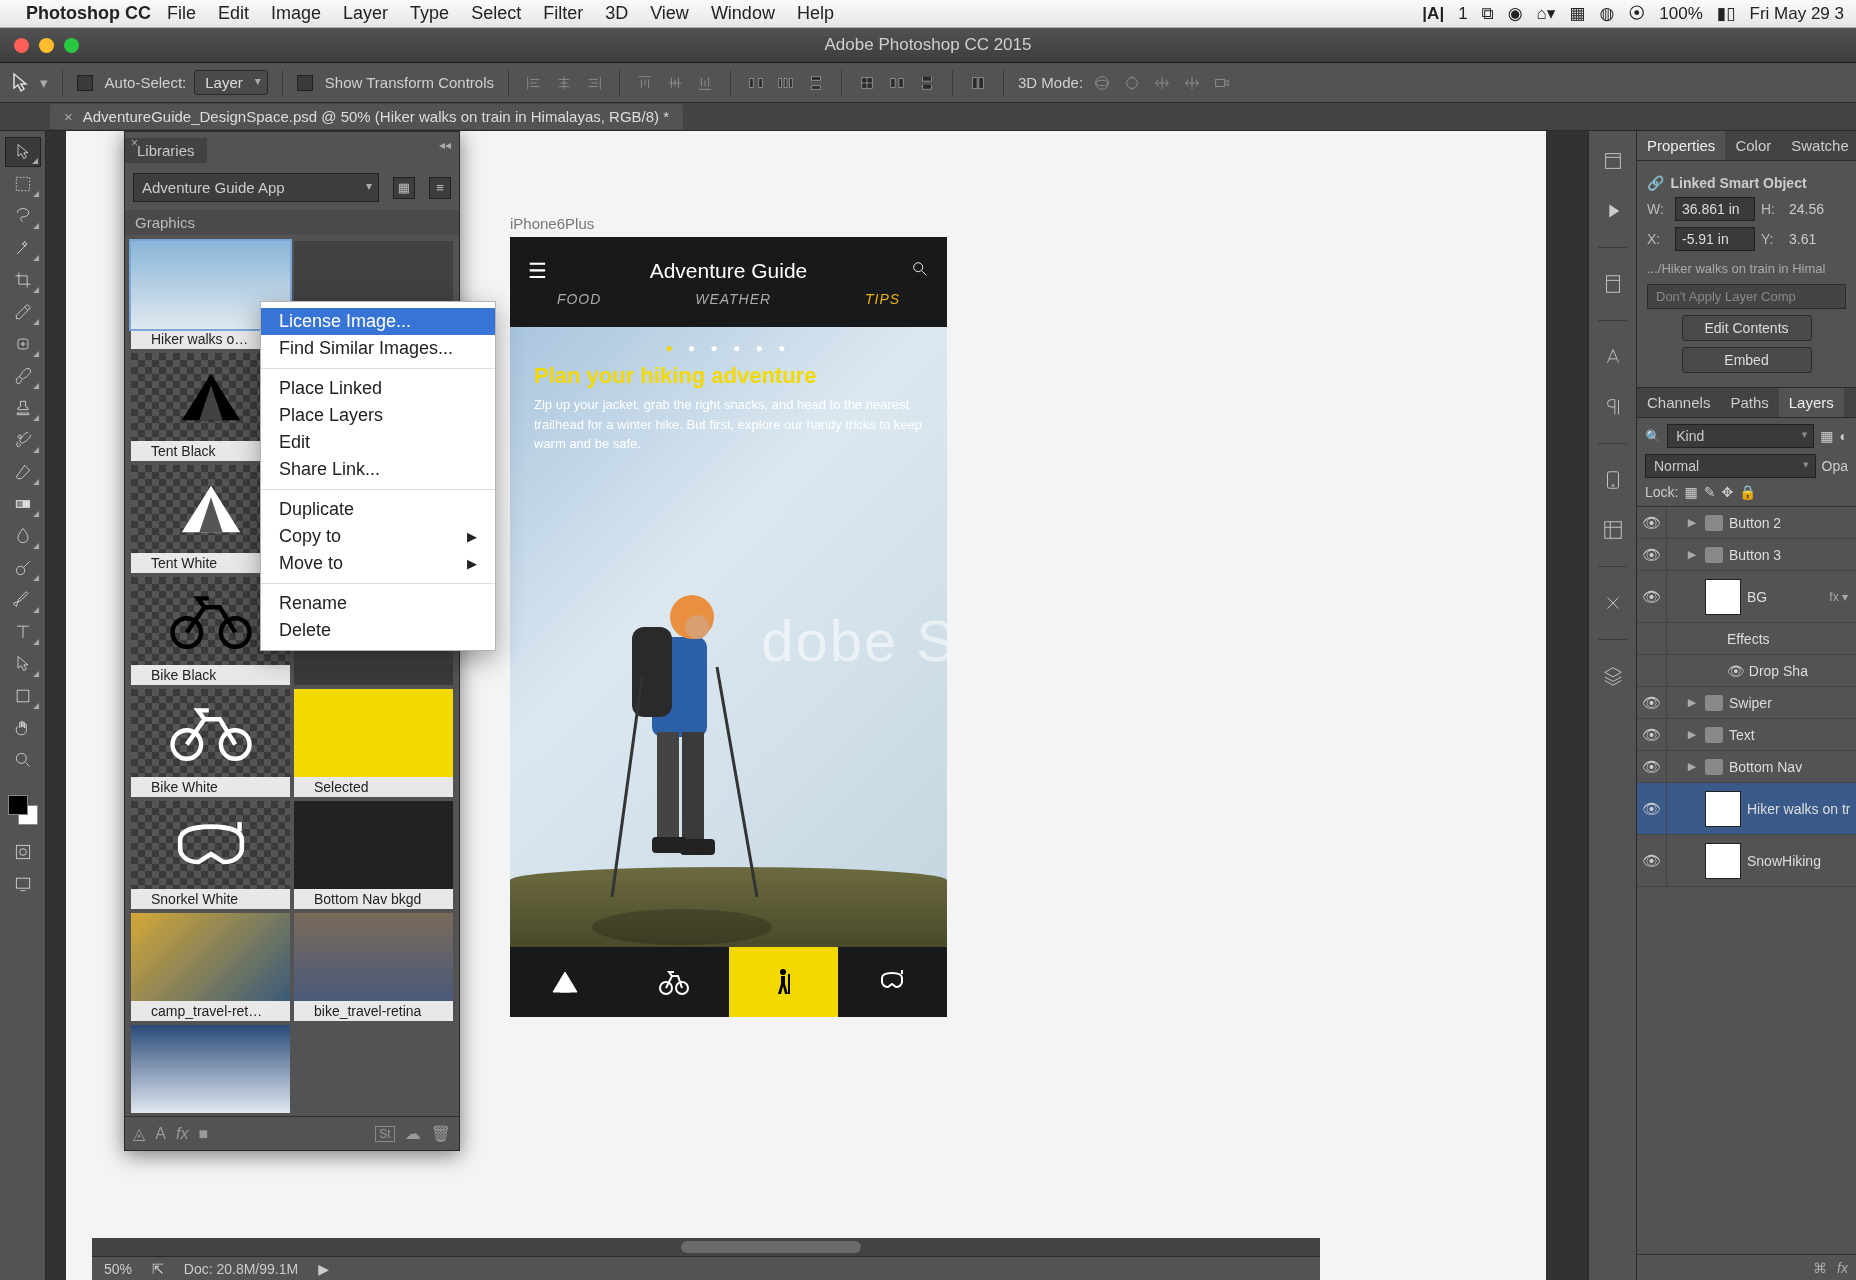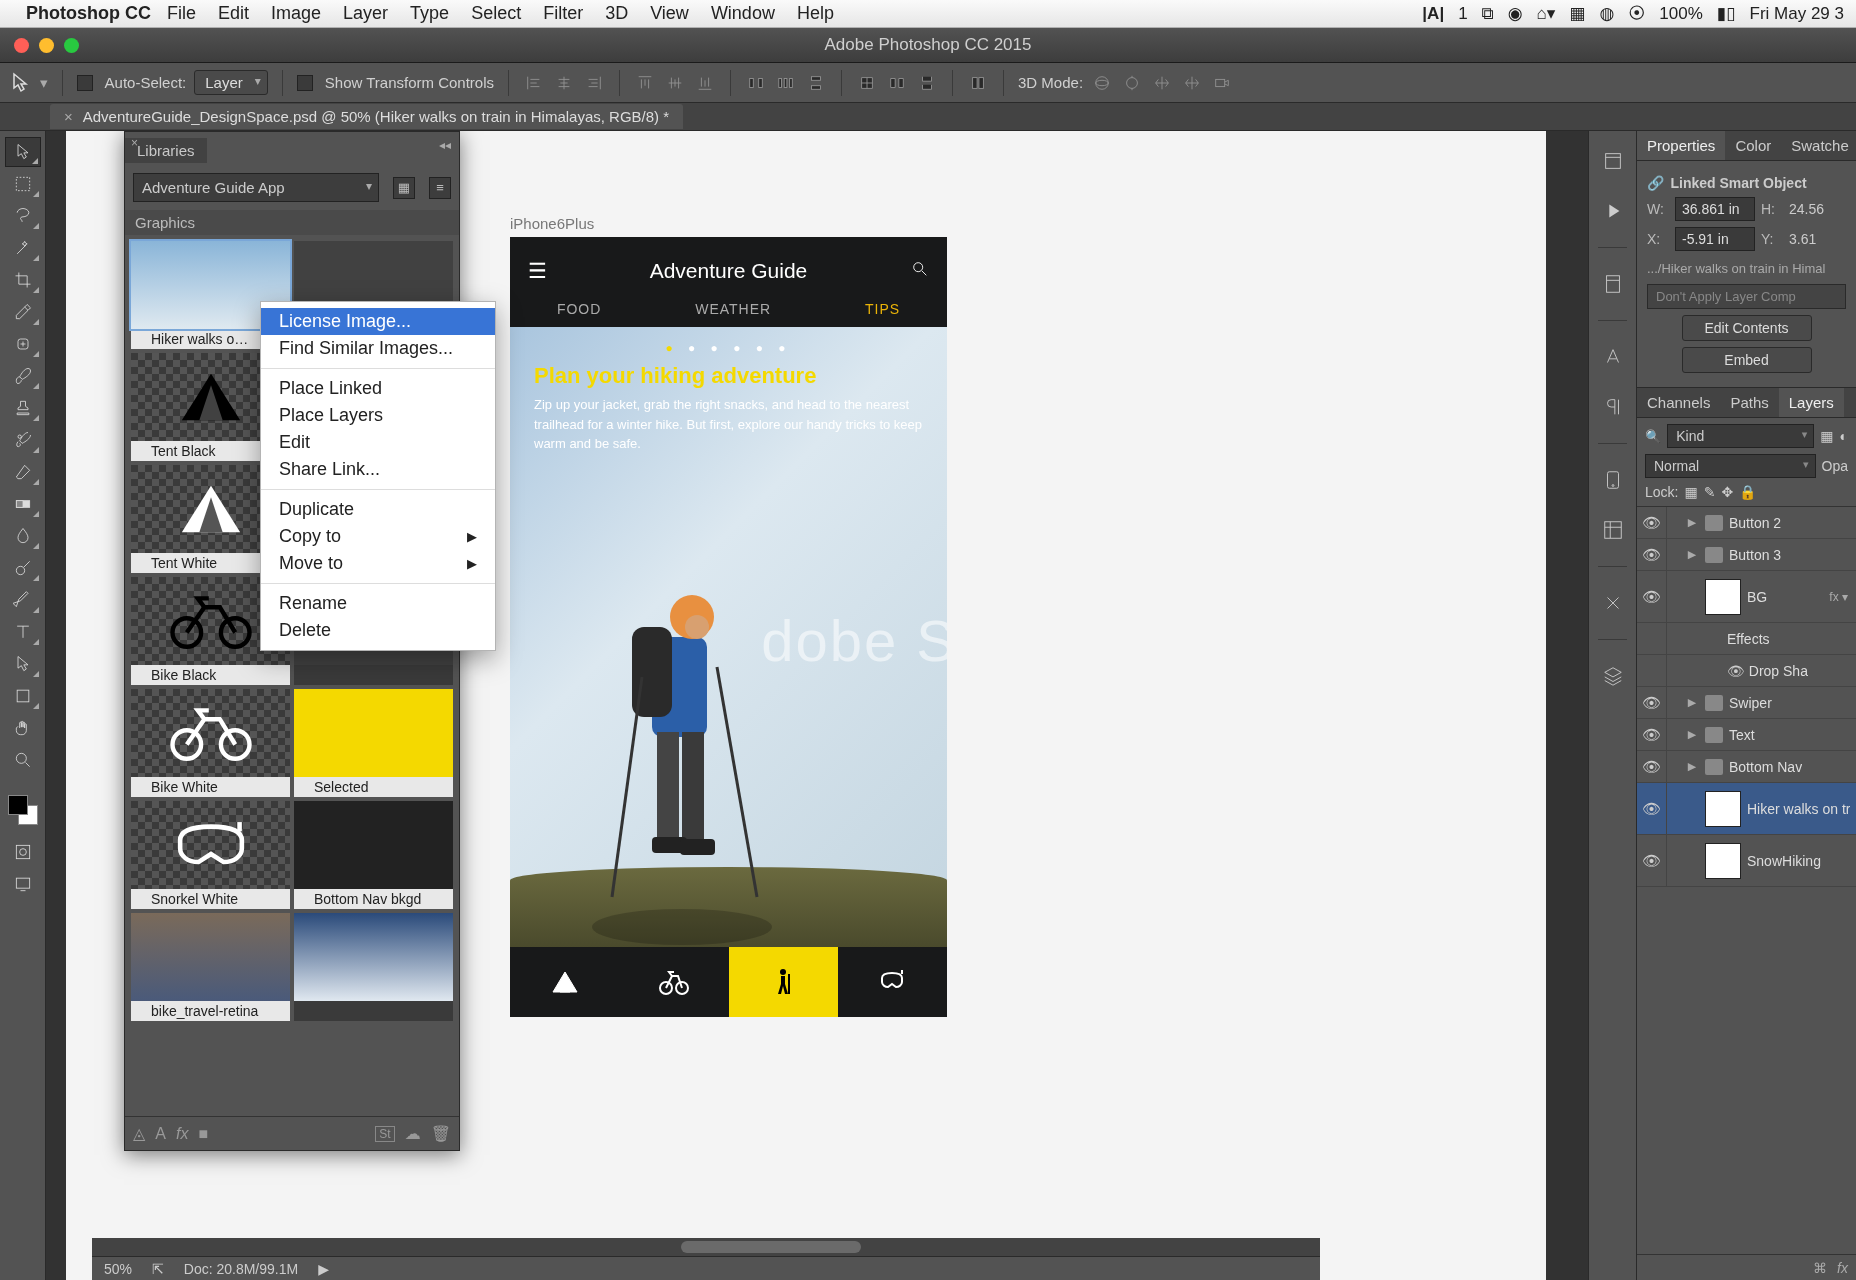--- a/index.html
+++ b/index.html
@@ -48,21 +48,21 @@
 
 
 .canvas-wrap { flex: 1; background: #323232; position: relative; overflow: hidden; }
 .canvas { position: absolute; left: 20px; top: 0; width: 1480px; height: 1206px; background: #f4f4f4; }
 .artboard-label { position: absolute; left: 444px; top: 84px; color: #777; font-size: 15px; }
 .phone { position: absolute; left: 444px; top: 106px; width: 437px; height: 780px; background: #000; }
 .phone-header { background: #18191a; height: 90px; }
 .phone-title { color: #fff; text-align: center; font-size: 21px; padding-top: 22px; position: relative; }
 .phone-menu { position: absolute; left: 18px; top: 22px; color: #fff; }
 .phone-search { position: absolute; right: 18px; top: 22px; color: #fff; }
-.phone-tabs { display: flex; justify-content: space-around; color: #aaa; font-size: 14px; letter-spacing: 1px; margin-top: 18px; }
+.phone-tabs { display: flex; justify-content: space-around; color: #aaa; font-size: 14px; letter-spacing: 1px; margin-top: 8px; font-style: italic; }
 .phone-tabs span.active { color: #eab308; }
 .phone-hero { height: 620px; background: linear-gradient(135deg,#a9c5de 0%, #dce8f0 40%, #c3d5e0 100%); position: relative; overflow: hidden; }
 .dots { text-align: center; padding: 14px 0 8px; color: #fff; letter-spacing: 6px; font-size: 12px; }
 .dots .act { color: #f4d900; }
 .hero-title { padding: 0 24px; font-size: 22px; font-weight: 700; }
 .hero-title .y1 { color: #f4d900; } .hero-title .y2 { color: #f4d900; } .hero-title .y3 { color: #f4d900; }
 .hero-sub { padding: 6px 24px; font-size: 13px; color: #fff; line-height: 1.5; }
 .hiker-fig { position: absolute; left: 62px; bottom: 0; width: 220px; height: 420px; }
 .ground { position: absolute; bottom: 0; left: 0; right: 0; height: 80px; background: linear-gradient(#6b6a3f,#4a4a2c); border-radius: 60% 60% 0 0 / 20% 20% 0 0; }
 .watermark { position: absolute; right: -10px; top: 280px; font-size: 58px; color: rgba(255,255,255,0.55); font-weight: 300; letter-spacing: 2px; }
@@ -597,20 +597,26 @@
             <div class="lib-label">Snorkel White</div>
           </div>
           <div class="lib-item">
             <div class="lib-thumb">
               <div style="width:100%;height:100%;background:linear-gradient(#222,#222)"></div>
             </div>
             <div class="lib-label">Bottom Nav bkgd</div>
           </div>
           <div class="lib-item">
             <div class="lib-thumb">
+              <div style="width:100%;height:100%;background:linear-gradient(135deg,#d4a838,#3a5a7a)"></div>
+            </div>
+            <div class="lib-label">camp_travel-ret…</div>
+          </div>
+          <div class="lib-item">
+            <div class="lib-thumb">
               <div style="width:100%;height:100%;background:linear-gradient(#7a6a5a,#4a5a7a)"></div>
             </div>
             <div class="lib-label">bike_travel-retina</div>
           </div>
           <div class="lib-item">
             <div class="lib-thumb">
               <div style="width:100%;height:100%;background:linear-gradient(#2a4a7a,#e0e8f0)"></div>
             </div>
           </div>
         </div>

